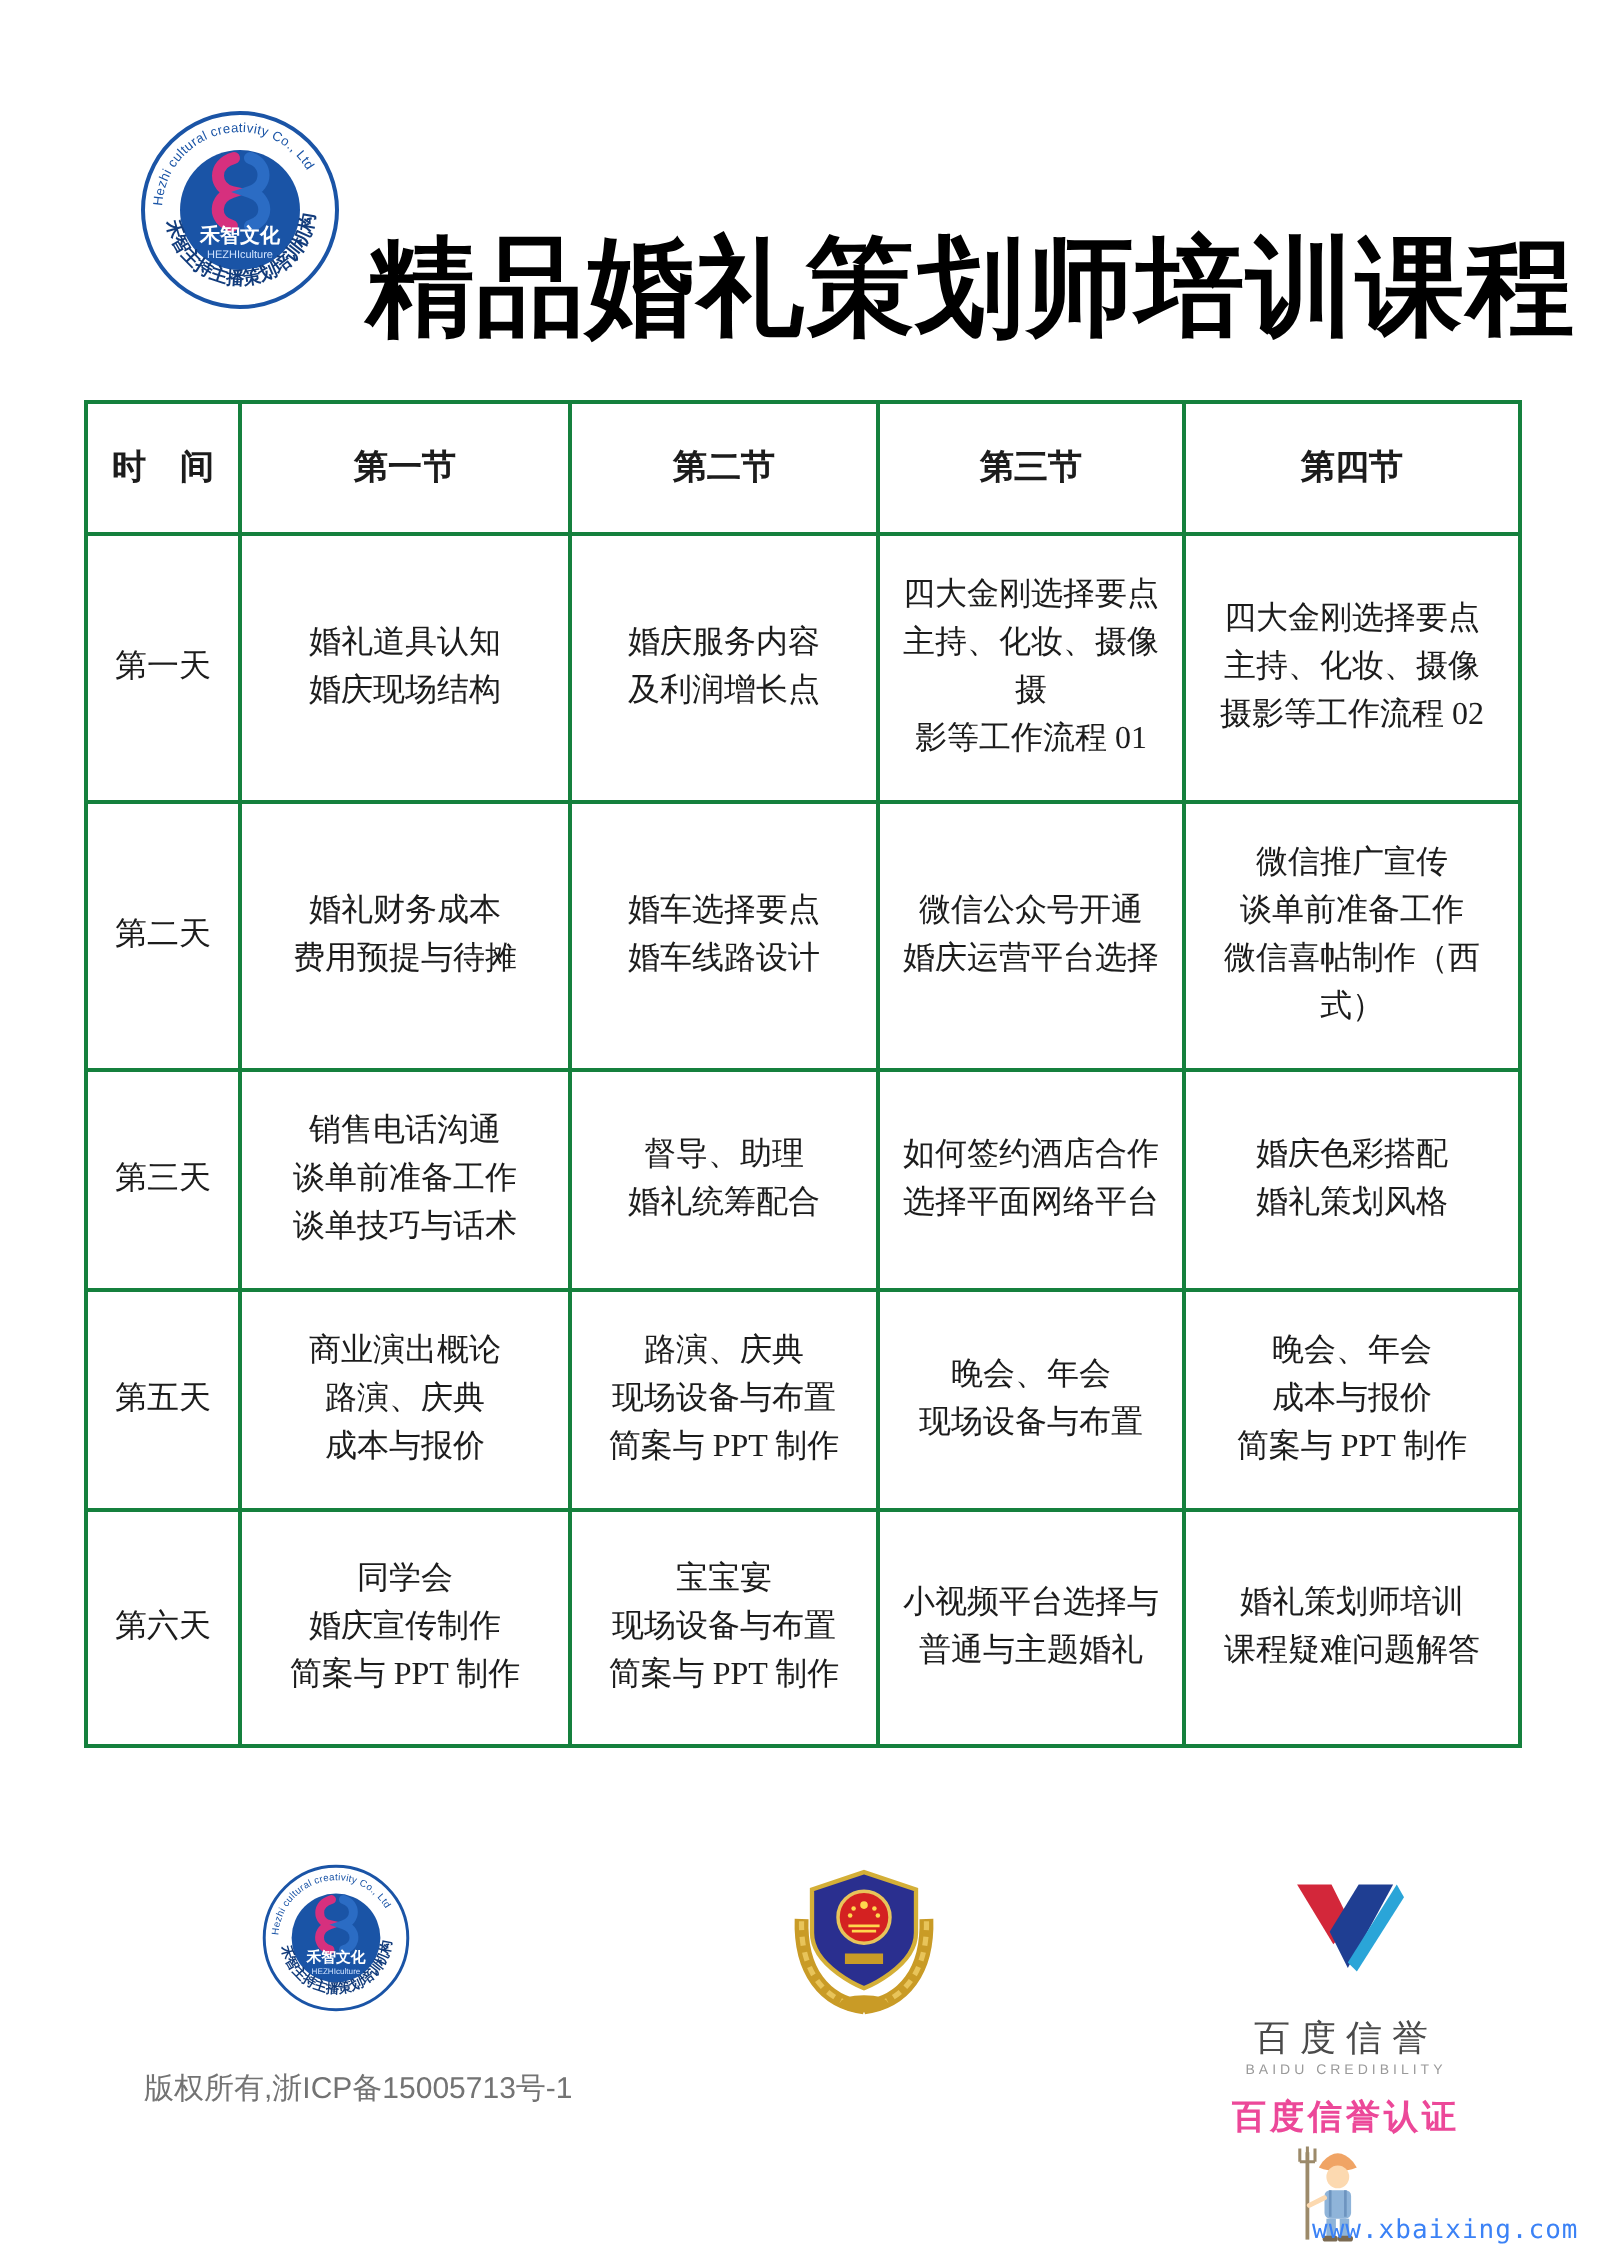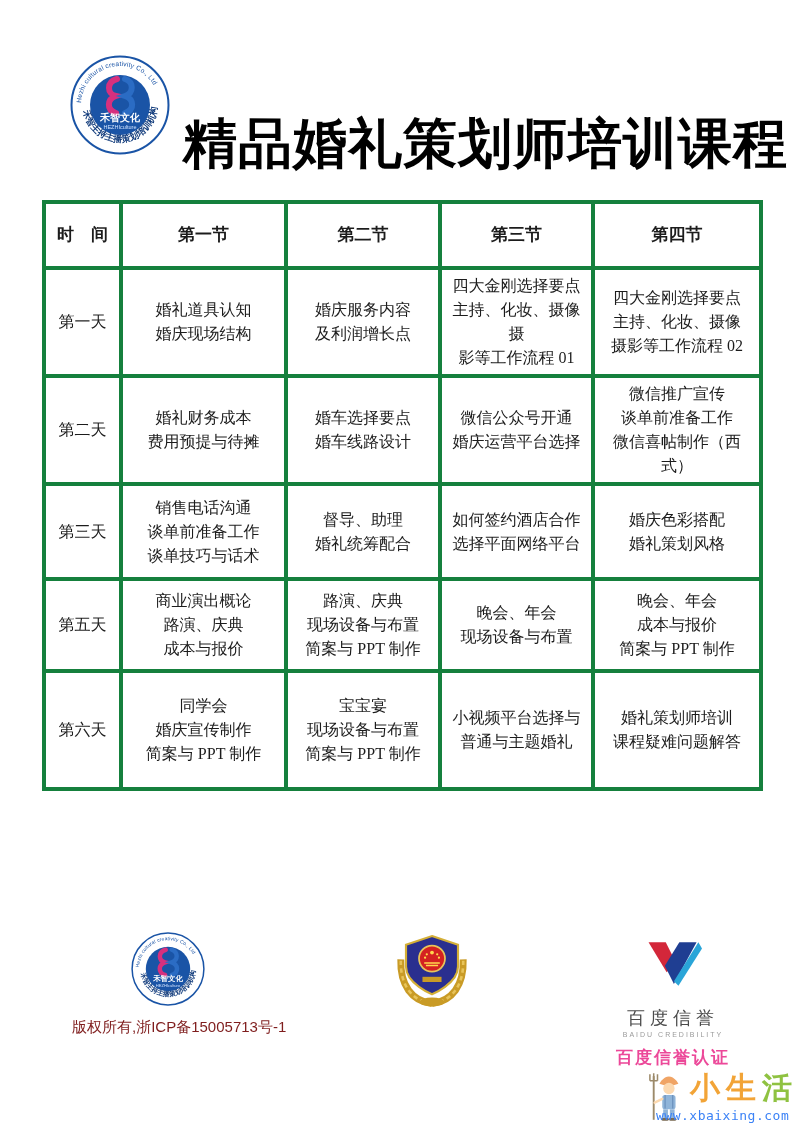--- a/index.html
+++ b/index.html
@@ -19,36 +19,36 @@
     font-size:54px; font-weight:bold; letter-spacing:1px; line-height:1.05;
     color:#000000; white-space:nowrap;margin-top:36px;
   }
 
   
   table.course {
     position:absolute; left:42px; top:200px; width:717px;
     border-collapse:collapse; table-layout:fixed;
   }
   table.course td, table.course th {
-    border:4px solid #15803d; text-align:center; vertical-align:middle;
+    border:2px solid #15803d; text-align:center; vertical-align:middle;
     font-size:16px; line-height:1.5; color:#1c1c1c;
-    white-space:pre-line; padding:4px 6px; font-weight:normal;
+    white-space:pre-line; padding:18px 6px; font-weight:normal;
   }
   table.course tr.hdr th { font-weight:bold; font-size:17px; height:66px; }
   td.day { vertical-align:top; padding-top:26px; font-size:17px; }
   tr.r1 { height:99px; } tr.r2 { height:95px; } tr.r3 { height:95px; }
   tr.r4 { height:92px; } tr.r5 { height:92px; } tr.r6 { height:118px; }
 
   
   .footer-left  { position:absolute; left:72px;  top:932px; width:192px; text-align:center; }
   .footer-center{ position:absolute; left:318px; top:928px; width:228px; text-align:center; }
   .footer-right { position:absolute; left:598px; top:940px; width:150px; text-align:center; }
   .copyright-text {
-    margin-top:12px; font-family:"Liberation Sans","DejaVu Sans",sans-serif;
-    font-size:15px; color:#7f1d1d; white-space:nowrap;
+    margin-top:29px; font-family:"Liberation Sans","DejaVu Sans",sans-serif;
+    font-size:15px; color:#737373; white-space:nowrap;
   }
   .police-text {
     margin-top:8px; font-family:"Liberation Sans","DejaVu Sans",sans-serif;
     font-size:17px; font-weight:bold; color:#111; white-space:nowrap;
   }
   .baidu-cn { margin-top:14px; font-family:"Liberation Sans","DejaVu Sans",sans-serif;
     font-size:18px; letter-spacing:5px; color:#4a4a4a; }
   .baidu-en { margin-top:1px; font-family:"Liberation Sans","DejaVu Sans",sans-serif;
     font-size:7px; letter-spacing:2px; color:#9a9a9a; }
   .baidu-cert { margin-top:8px; font-family:"Liberation Sans","DejaVu Sans",sans-serif;
@@ -243,17 +243,16 @@
         <circle cx="22" cy="19" r="6" fill="#fcd9b0"></circle>
         <rect x="15" y="26" width="14" height="15" rx="3" fill="#8fb4d9"></rect>
         <path d="M18,26 V40 M26,26 V40" stroke="#6d94bf" stroke-width="1.4"></path>
         <path d="M15,30 L7,34" stroke="#fcd9b0" stroke-width="2.6" stroke-linecap="round"></path>
         <rect x="16" y="41" width="5" height="10" fill="#8fb4d9"></rect>
         <rect x="23" y="41" width="5" height="10" fill="#8fb4d9"></rect>
         <rect x="14" y="50" width="8" height="3" rx="1.5" fill="#7a6a52"></rect>
         <rect x="22" y="50" width="8" height="3" rx="1.5" fill="#7a6a52"></rect>
       </svg>
     </span>
-    <span class="wm-chars"><span class="wm-c0">小</span><span class="wm-c1">生</span><span class="wm-c2">活</span></span>
     <span class="wm-url">www.xbaixing.com</span>
   </div>
 
 </div>
 
 </body></html>

